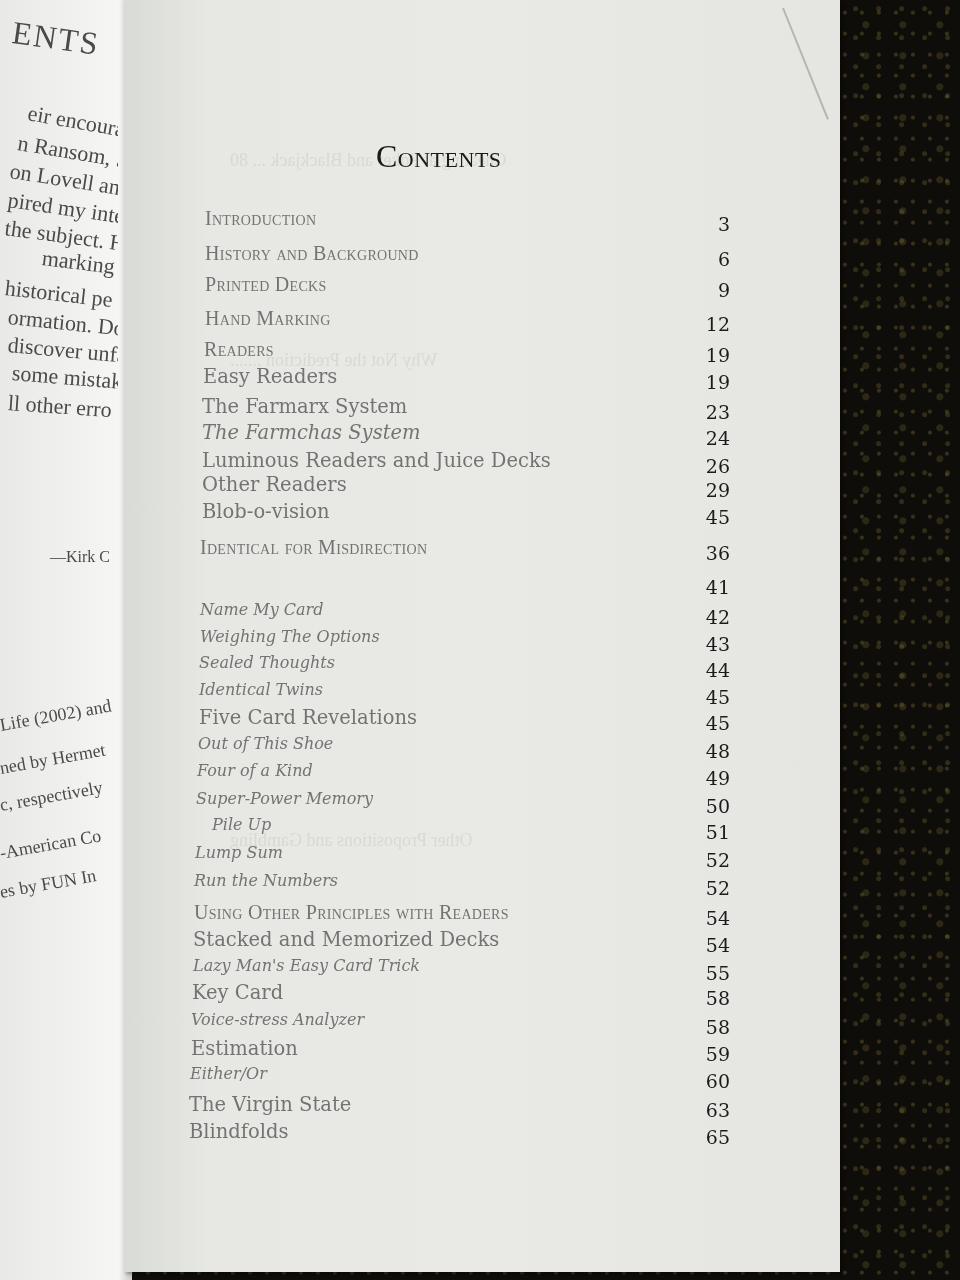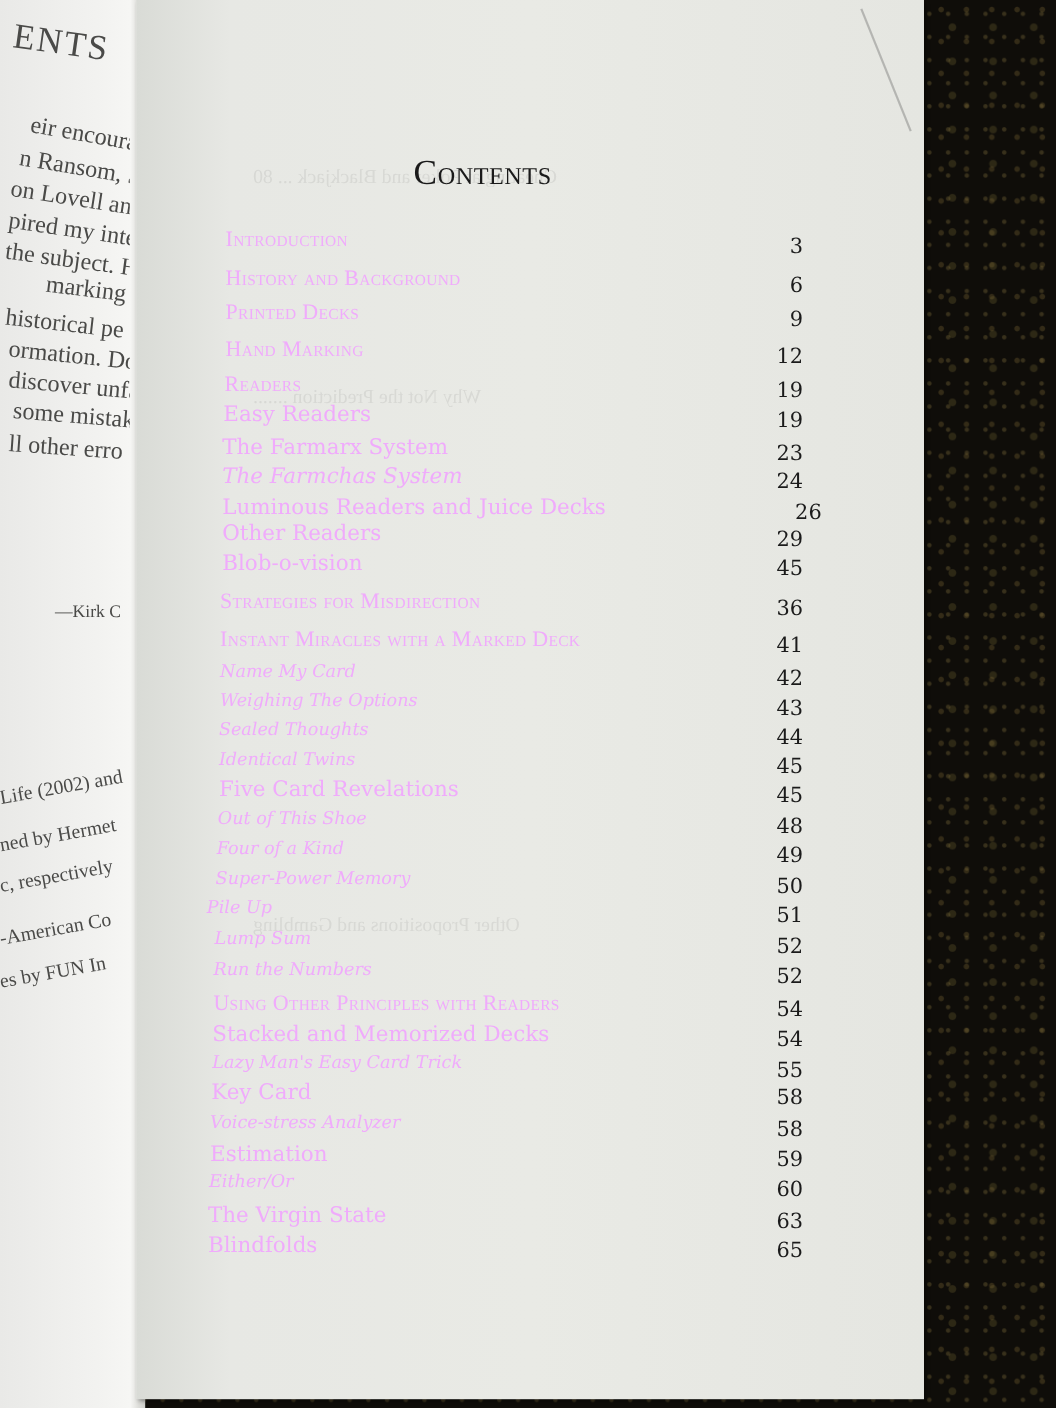--- a/index.html
+++ b/index.html
@@ -40,21 +40,21 @@
     }
     .title {
       position: absolute; left: 376px; top: 138px;
       font-size: 32px; color: #1a1a1a; letter-spacing: 0.5px;
       font-variant: small-caps;
     }
     .toc-row {
       position: absolute; left: 0; width: 730px; height: 28px;
     }
     .toc-label {
-      position: absolute; white-space: nowrap; color: #f0abfc;
+      position: absolute; white-space: nowrap; color: #737373;
     }
     .toc-label.sc { font-variant: small-caps; font-size: 20px; letter-spacing: 0.3px; }
     .toc-label.rm { font-size: 21px; font-family: "DejaVu Serif", serif; font-size: 19.5px; }
     .toc-label.it { font-style: italic; font-family: "DejaVu Serif", serif; font-size: 16px; }
     .toc-page {
       position: absolute; right: 0; text-align: right; color: #1b1b1b;
       font-family: "DejaVu Serif", serif; font-size: 19px;
     }
     .ghost {
       position: absolute; color: rgba(60,60,60,0.09); font-size: 18px; white-space: nowrap;
@@ -127,38 +127,37 @@
       <span class="toc-page" style="top: 6px;">19</span>
     </div>
     <div class="toc-row" style="top: 395px;">
       <span class="toc-label rm" style="left: 202px;">The Farmarx System</span>
       <span class="toc-page" style="top: 6px;">23</span>
     </div>
     <div class="toc-row" style="top: 421px;">
       <span class="toc-label rm" style="left: 202px; font-style: italic;">The Farmchas System</span>
       <span class="toc-page" style="top: 6px;">24</span>
     </div>
-    <div class="toc-row" style="top: 449px; padding-left: 17px;">
+    <div class="toc-row" style="top: 449px;">
       <span class="toc-label rm" style="left: 202px;">Luminous Readers and Juice Decks</span>
       <span class="toc-page" style="top: 6px;">26</span>
     </div>
     <div class="toc-row" style="top: 473px;">
       <span class="toc-label rm" style="left: 202px;">Other Readers</span>
       <span class="toc-page" style="top: 6px;">29</span>
     </div>
     <div class="toc-row" style="top: 500px;">
       <span class="toc-label rm" style="left: 202px;">Blob-o-vision</span>
       <span class="toc-page" style="top: 6px;">45</span>
     </div>
     <div class="toc-row" style="top: 536px;">
-      <span class="toc-label sc" style="left: 200px;">Strategies for Misdirection</span>
+      <span class="toc-label sc" style="left: 200px;">Identical for Misdirection</span>
       <span class="toc-page" style="top: 6px;">36</span>
     </div>
     <div class="toc-row" style="top: 570px;">
-      <span class="toc-label sc" style="left: 200px;">Instant Miracles with a Marked Deck</span>
       <span class="toc-page" style="top: 6px;">41</span>
     </div>
     <div class="toc-row" style="top: 600px;">
       <span class="toc-label it" style="left: 200px;">Name My Card</span>
       <span class="toc-page" style="top: 6px;">42</span>
     </div>
     <div class="toc-row" style="top: 627px;">
       <span class="toc-label it" style="left: 200px;">Weighing The Options</span>
       <span class="toc-page" style="top: 6px;">43</span>
     </div>
@@ -180,21 +179,21 @@
     </div>
     <div class="toc-row" style="top: 761px;">
       <span class="toc-label it" style="left: 197px;">Four of a Kind</span>
       <span class="toc-page" style="top: 6px;">49</span>
     </div>
     <div class="toc-row" style="top: 789px;">
       <span class="toc-label it" style="left: 196px;">Super-Power Memory</span>
       <span class="toc-page" style="top: 6px;">50</span>
     </div>
     <div class="toc-row" style="top: 815px;">
-      <span class="toc-label it" style="left: 188px;">Pile Up</span>
+      <span class="toc-label it" style="left: 212px;">Pile Up</span>
       <span class="toc-page" style="top: 6px;">51</span>
     </div>
     <div class="toc-row" style="top: 843px;">
       <span class="toc-label it" style="left: 195px;">Lump Sum</span>
       <span class="toc-page" style="top: 6px;">52</span>
     </div>
     <div class="toc-row" style="top: 871px;">
       <span class="toc-label it" style="left: 194px;">Run the Numbers</span>
       <span class="toc-page" style="top: 6px;">52</span>
     </div>

